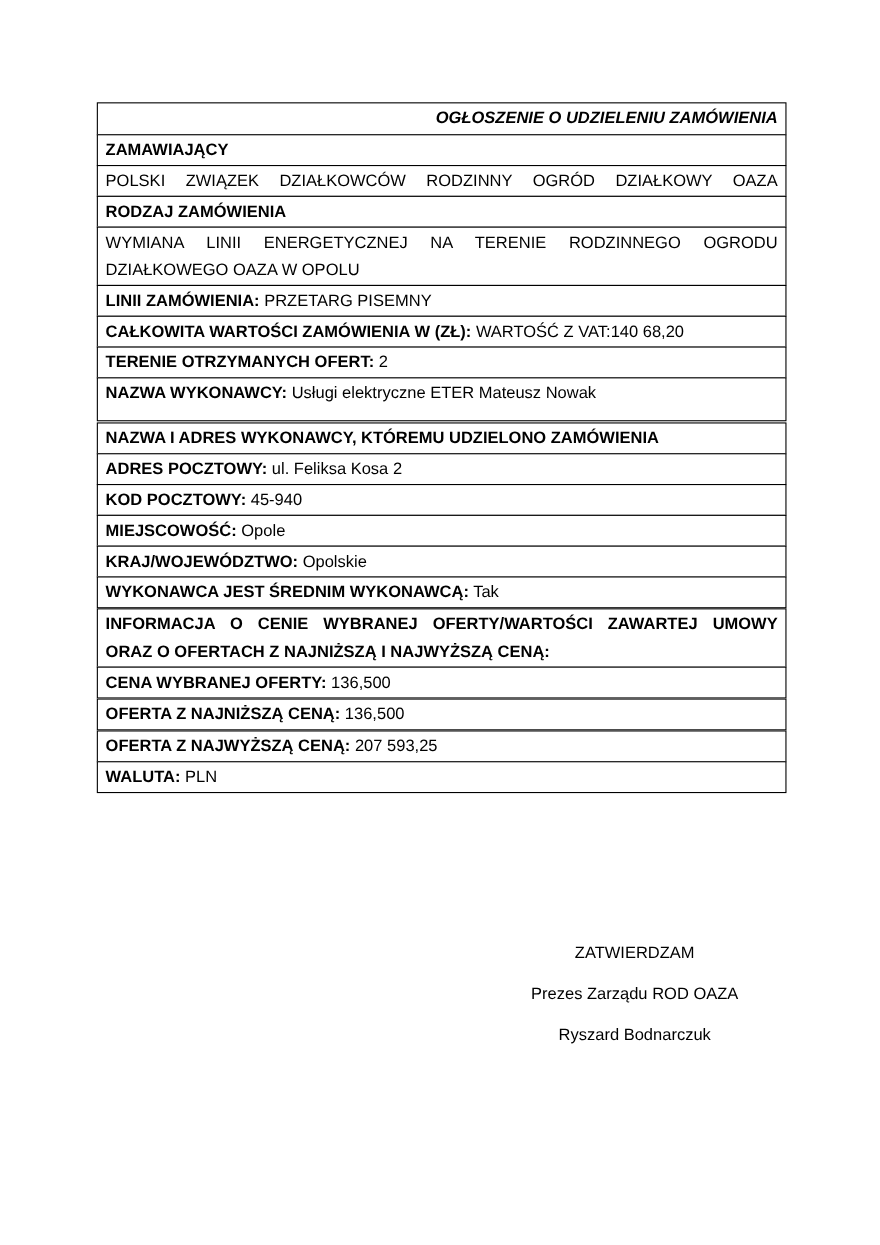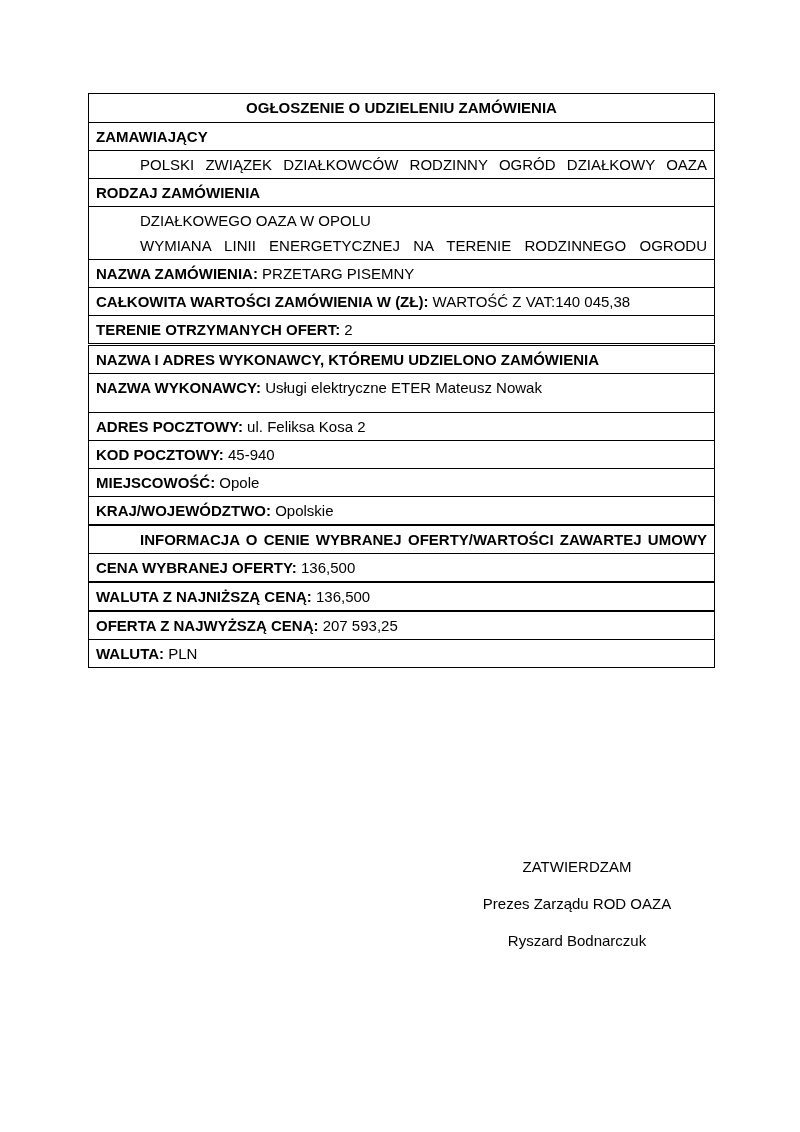--- a/index.html
+++ b/index.html
@@ -20,32 +20,33 @@
   }
   .row{
     border:1px solid #000000;
     margin-top:-1px;
     padding:1px 7px;
     line-height:25px;
     background:#ffffff;
   }
   .row:first-child{margin-top:0;}
   .row.title{
-    text-align:center;
+    text-align:right;
     font-weight:bold;
     line-height:26px;
+    font-style:italic;
   }
   .row.section{font-weight:bold;}
   .row.tall{padding-bottom:12px;}
   
   .row.sep-double{margin-top:1px;}
   
   .row.sep-thick{margin-top:0;}
   .lbl{font-weight:bold;}
-  .ln{min-height:25px;margin-left:44px;}
+  .ln{min-height:25px;}
   .ln.jfull{
     text-align:justify;
     text-align-last:justify;
   }
   .signature{
     position:absolute;
     left:352px;top:848px;
     width:450px;
     text-align:center;
     line-height:37px;
@@ -58,37 +59,39 @@
 <div class="page">
 
   <div class="notice-table">
       <div class="row title">OGŁOSZENIE O UDZIELENIU ZAMÓWIENIA</div>
       <div class="row section">ZAMAWIAJĄCY</div>
       <div class="row para">
         <div class="ln jfull">POLSKI ZWIĄZEK DZIAŁKOWCÓW RODZINNY OGRÓD DZIAŁKOWY OAZA</div>
       </div>
       <div class="row section">RODZAJ ZAMÓWIENIA</div>
       <div class="row para">
+        <div class="ln jfull">WYMIANA LINII ENERGETYCZNEJ NA TERENIE RODZINNEGO OGRODU</div>
         <div class="ln">DZIAŁKOWEGO OAZA W OPOLU</div>
-        <div class="ln jfull">WYMIANA LINII ENERGETYCZNEJ NA TERENIE RODZINNEGO OGRODU</div>
       </div>
-      <div class="row kv"><span class="lbl">NAZWA ZAMÓWIENIA:</span><span class="val"> PRZETARG PISEMNY</span></div>
-      <div class="row kv"><span class="lbl">CAŁKOWITA WARTOŚCI ZAMÓWIENIA W (ZŁ):</span><span class="val"> WARTOŚĆ Z VAT:140 045,38</span></div>
+      <div class="row kv"><span class="lbl">LINII ZAMÓWIENIA:</span><span class="val"> PRZETARG PISEMNY</span></div>
+      <div class="row kv"><span class="lbl">CAŁKOWITA WARTOŚCI ZAMÓWIENIA W (ZŁ):</span><span class="val"> WARTOŚĆ Z VAT:140 68,20</span></div>
       <div class="row kv"><span class="lbl">TERENIE OTRZYMANYCH OFERT:</span><span class="val"> 2</span></div>
+      <div class="row kv tall"><span class="lbl">NAZWA WYKONAWCY:</span><span class="val"> Usługi elektryczne ETER Mateusz Nowak</span></div>
       <div class="row section sep-double">NAZWA I ADRES WYKONAWCY, KTÓREMU UDZIELONO ZAMÓWIENIA</div>
-      <div class="row kv tall"><span class="lbl">NAZWA WYKONAWCY:</span><span class="val"> Usługi elektryczne ETER Mateusz Nowak</span></div>
       <div class="row kv"><span class="lbl">ADRES POCZTOWY:</span><span class="val"> ul. Feliksa Kosa 2</span></div>
       <div class="row kv"><span class="lbl">KOD POCZTOWY:</span><span class="val"> 45-940</span></div>
       <div class="row kv"><span class="lbl">MIEJSCOWOŚĆ:</span><span class="val"> Opole</span></div>
       <div class="row kv"><span class="lbl">KRAJ/WOJEWÓDZTWO:</span><span class="val"> Opolskie</span></div>
+      <div class="row kv"><span class="lbl">WYKONAWCA JEST ŚREDNIM WYKONAWCĄ:</span><span class="val"> Tak</span></div>
       <div class="row para sep-thick section">
         <div class="ln jfull">INFORMACJA O CENIE WYBRANEJ OFERTY/WARTOŚCI ZAWARTEJ UMOWY</div>
+        <div class="ln">ORAZ O OFERTACH Z NAJNIŻSZĄ I NAJWYŻSZĄ CENĄ:</div>
       </div>
       <div class="row kv"><span class="lbl">CENA WYBRANEJ OFERTY:</span><span class="val"> 136,500</span></div>
-      <div class="row kv sep-thick"><span class="lbl">WALUTA Z NAJNIŻSZĄ CENĄ:</span><span class="val"> 136,500</span></div>
+      <div class="row kv sep-thick"><span class="lbl">OFERTA Z NAJNIŻSZĄ CENĄ:</span><span class="val"> 136,500</span></div>
       <div class="row kv sep-thick"><span class="lbl">OFERTA Z NAJWYŻSZĄ CENĄ:</span><span class="val"> 207 593,25</span></div>
       <div class="row kv"><span class="lbl">WALUTA:</span><span class="val"> PLN</span></div>
     </div>
 
   <div class="signature">
     <div>ZATWIERDZAM</div>
     <div>Prezes Zarządu ROD OAZA</div>
     <div>Ryszard Bodnarczuk</div>
   </div>
 

